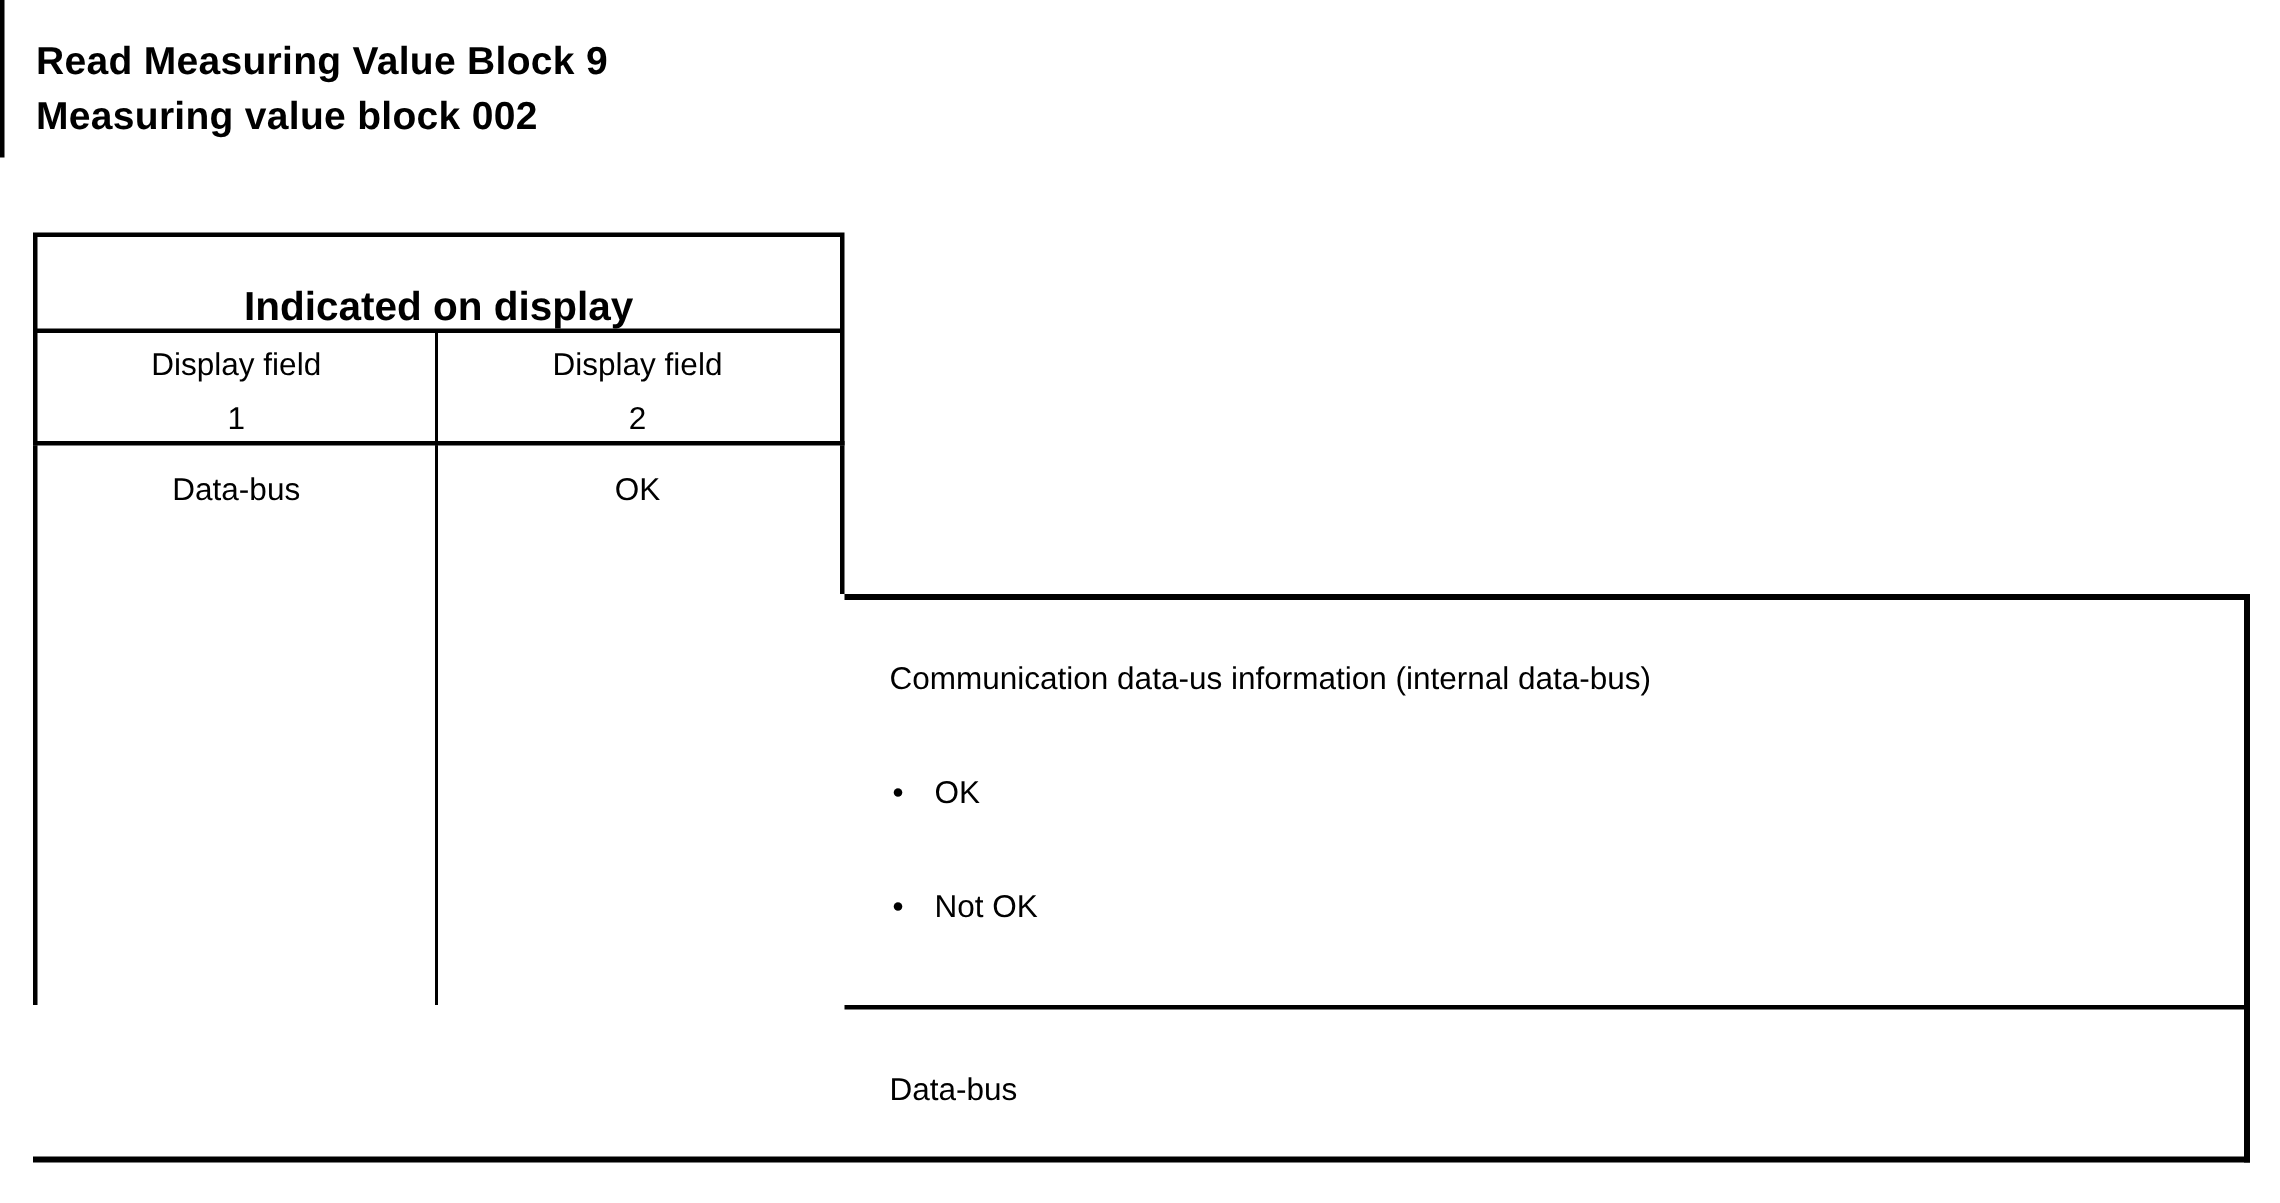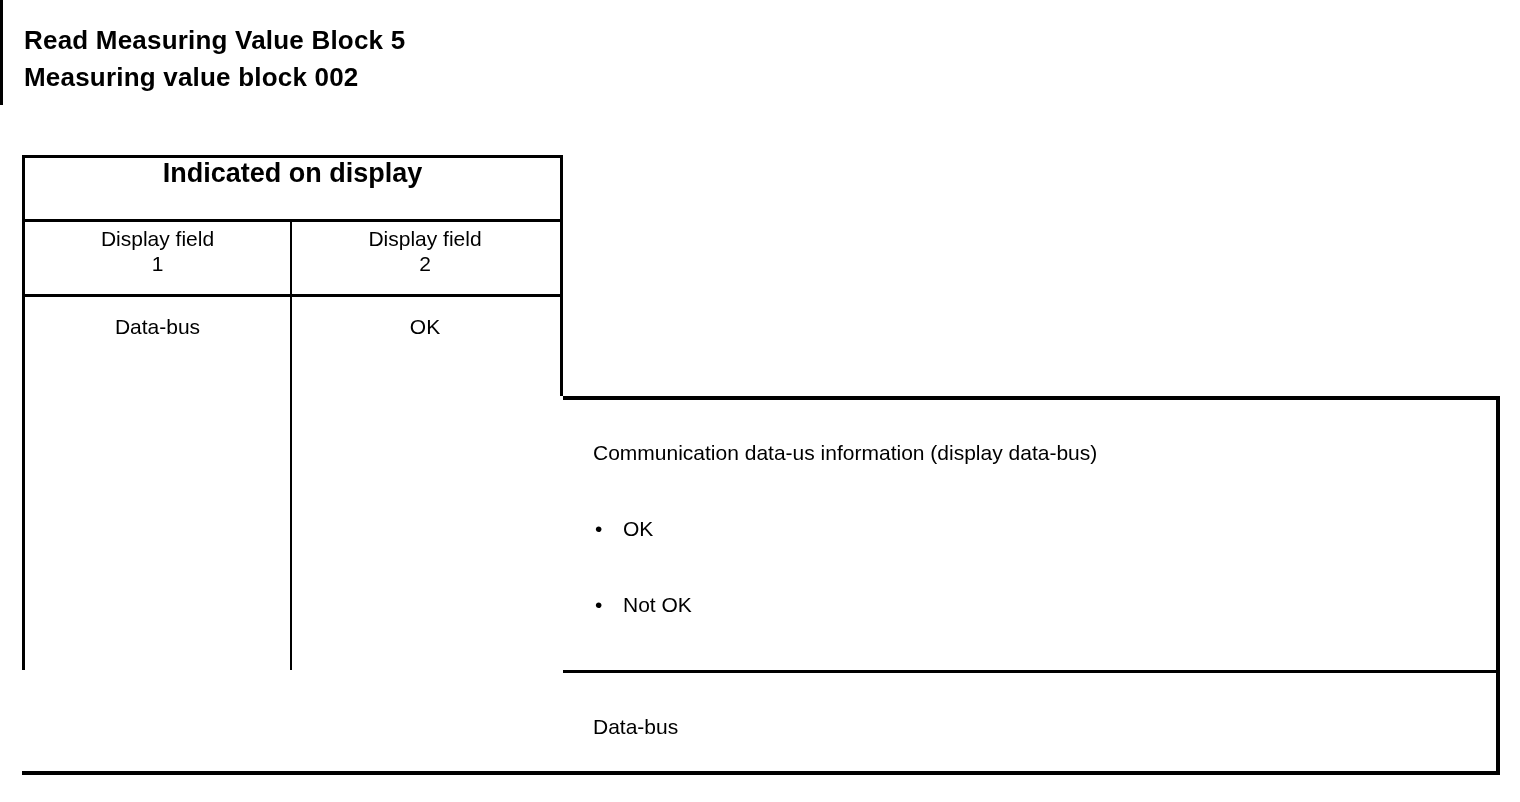--- a/index.html
+++ b/index.html
@@ -48,21 +48,21 @@
   }
 
   
   #tbl-header-merged {
     left: 22px;
     top: 155px;
     width: 541px;
     height: 67px;
     border: 3px solid #000;
     display: flex;
-    align-items: flex-start;
+    align-items: flex-end;
     justify-content: center;
   }
   #tbl-header-merged .cell-text {
     font-size: 27px;
     font-weight: bold;
     line-height: 30px;
     text-align: center;
   }
 
   #tbl-subhead-1 {
@@ -85,21 +85,21 @@
     height: 75px;
     border-right: 3px solid #000;
     border-bottom: 3px solid #000;
     display: flex;
     align-items: flex-start;
     justify-content: center;
     padding-top: 4px;
   }
   .subhead-text {
     font-size: 21px;
-    line-height: 25px;
+    line-height: 36px;
     text-align: center;
     white-space: pre-line;
   }
 
   #tbl-data-1 {
     left: 22px;
     top: 297px;
     width: 270px;
     height: 99px;
     border-left: 3px solid #000;
@@ -200,21 +200,21 @@
     top: 714px;
     font-size: 21px;
     line-height: 25px;
     white-space: nowrap;
   }
 </style>
 </head>
 <body>
 
 <div id="title-block">
-  <div class="title-line">Read Measuring Value Block 5</div>
+  <div class="title-line">Read Measuring Value Block 9</div>
   <div class="title-line">Measuring value block 002</div>
 </div>
 
 <div id="diagram">
 
   <div class="box" id="tbl-header-merged">
     <span class="cell-text">Indicated on display</span>
   </div>
 
   <div class="box" id="tbl-subhead-1">
@@ -232,21 +232,21 @@
   <div class="box" id="tbl-data-2">
     <span class="data-text">OK</span>
   </div>
 
   <div class="box" id="left-col-extension"></div>
   <div id="left-wall-bottom"></div>
 
   <div class="box" id="desc-panel"></div>
 
   <div id="desc-content">
-    <div id="desc-heading">Communication data-us information (display data-bus)</div>
+    <div id="desc-heading">Communication data-us information (internal data-bus)</div>
     <ul id="desc-bullets">
       <li>
         <span class="bullet-dot">•</span>
         <span>OK</span>
       </li>
       <li>
         <span class="bullet-dot">•</span>
         <span>Not OK</span>
       </li>
     </ul>

